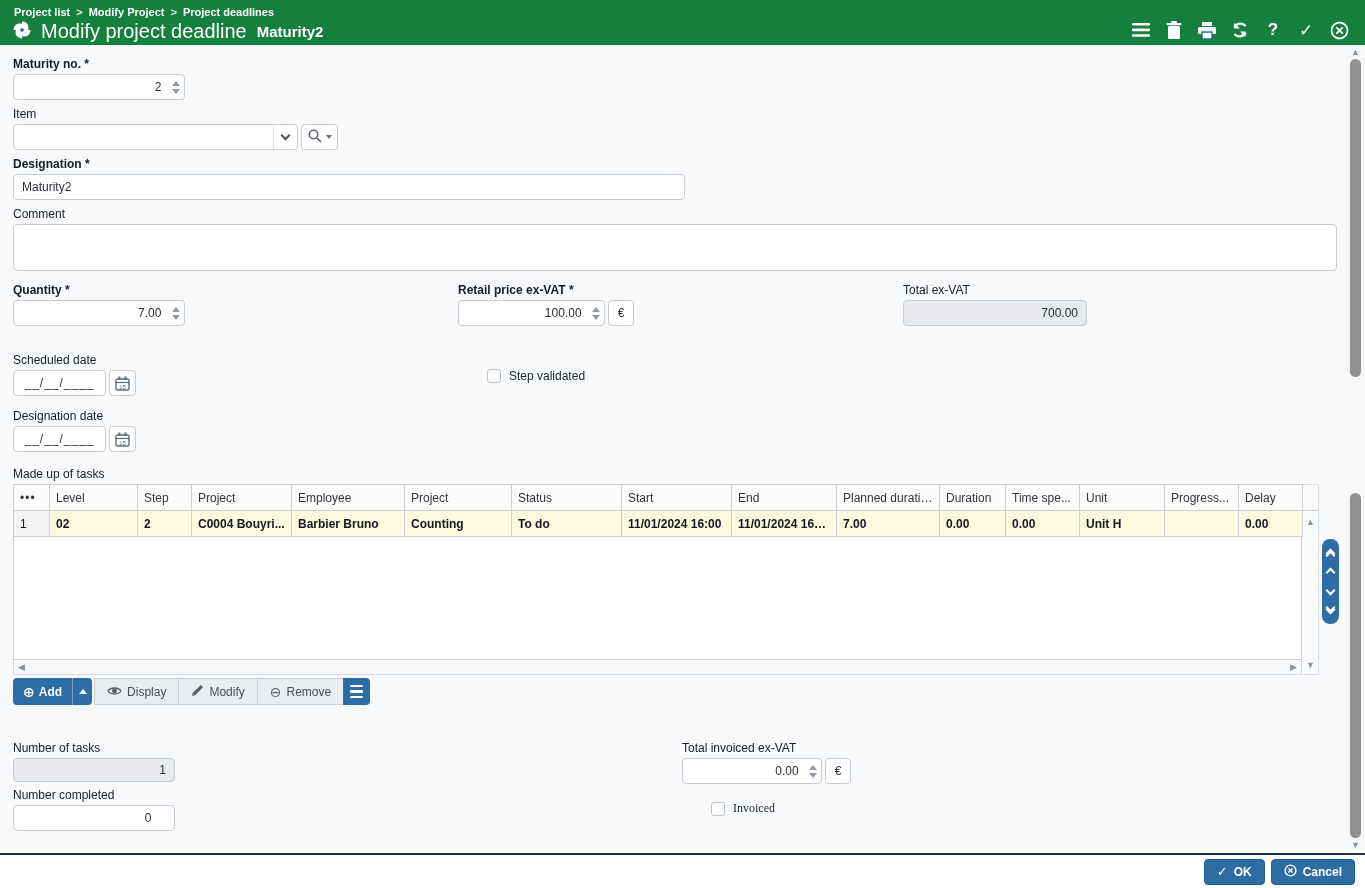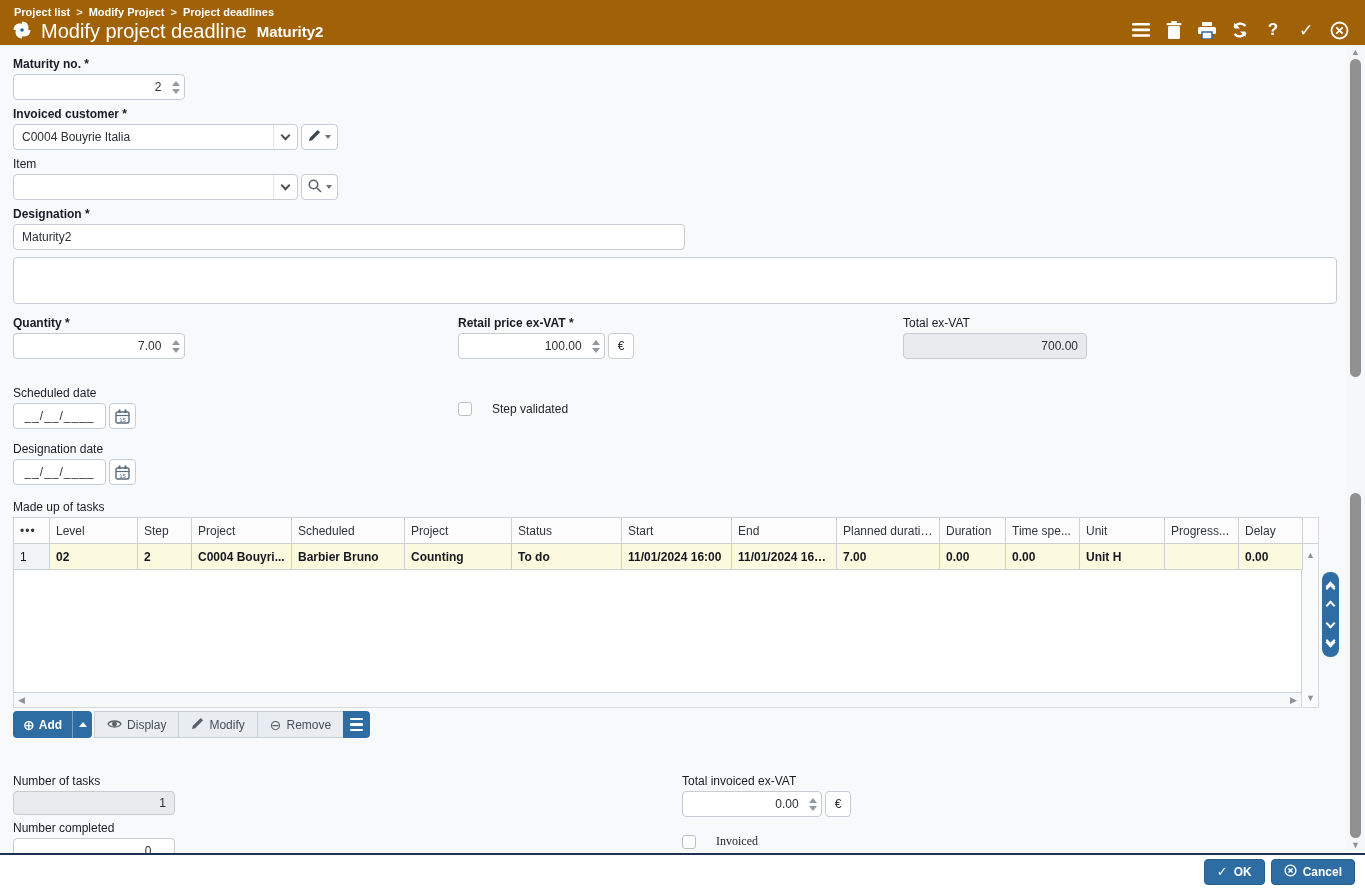--- a/index.html
+++ b/index.html
@@ -1,20 +1,20 @@
 <!DOCTYPE html>
 <html><head>
 <meta charset="utf-8">
 <style>
   * { box-sizing: border-box; margin: 0; padding: 0; }
   html,body { width:1365px; height:888px; overflow:hidden; background:#fff;
     font-family:"Liberation Sans","DejaVu Sans",sans-serif; font-size:12px; color:#23272e; }
 
   
-  .hdr { position:absolute; top:0; left:0; width:1365px; height:45px; background:#a16207; color:#fff; }
+  .hdr { position:absolute; top:0; left:0; width:1365px; height:45px; background:#15803d; color:#fff; }
   .crumbs { padding:6px 0 0 14px; font-size:11px; font-weight:bold; display:flex; gap:6px; align-items:center;}
   .crumbs .sep { opacity:.85; font-weight:bold; }
   .crumbs a { color:#fff; text-decoration:none; cursor:pointer; }
   .titlerow { display:flex; align-items:center; gap:10px; padding-left:13px; margin-top:2px; }
   .titlerow .t { font-size:20px; }
   .titlerow .rec { font-size:15px; font-weight:bold; }
   .hdr-icons { position:absolute; right:16px; top:20px; display:flex; gap:13px; align-items:center; }
   .hicon { width:20px; height:20px; display:flex; align-items:center; justify-content:center; cursor:pointer; color:#fff; }
   .hicon svg { display:block; }
   .qmark { font-size:17px; font-weight:bold; }
@@ -52,21 +52,21 @@
   .threecol { position:relative; height:70px; }
   .abs0 { position:absolute; left:0; top:0; } .abs445 { position:absolute; left:445px; top:0; }
   .abs890 { position:absolute; left:890px; top:0; }
   .eur { height:26px; min-width:26px; border:1px solid #c6ccd2; background:#fff; border-radius:4px;
     margin-left:3px; display:flex; align-items:center; justify-content:center; color:#333; cursor:pointer; padding:0 7px;}
   .daterow { position:relative; height:56px; }
   .datefld { width:93px; }
   .datefld input { text-align:center; letter-spacing:1px; color:#30343a; }
   .calbtn { height:26px; width:27px; border:1px solid #c6ccd2; background:#fff; border-radius:4px;
     margin-left:3px; display:flex; align-items:center; justify-content:center; cursor:pointer; }
-  .chkrow { display:flex; align-items:flex-end; gap:20px; cursor:pointer; }
+  .chkrow { display:flex; align-items:flex-end; gap:8px; cursor:pointer;margin-left:29px; }
   .chk { width:14px; height:14px; border:1px solid #b9c0c7; border-radius:3px; background:#fff; }
 
   
   .gridwrap { position:relative; width:1306px; margin-top:2px; }
   .gridmain { display:flex; }
   table.grid { border-collapse:collapse; table-layout:fixed; width:1289px; background:#fff; }
   table.grid th, table.grid td { border:1px solid #ccd1d6; height:26px; padding:0 6px;
     font-size:12px; text-align:left; white-space:nowrap; overflow:hidden; text-overflow:ellipsis; }
   table.grid th { background:#fcfcfc; font-weight:normal; color:#31363c; }
   th.dots { background:#2E6DA4; color:#fff; text-align:center; font-weight:bold; letter-spacing:1px; cursor:pointer;}
@@ -196,39 +196,20 @@
     <label class="lbl req">Maturity no. *</label>
     <div class="fld" style="width:172px">
       <input class="num" value="2" style="">
       <span class="spin">
           <i class="tri-up"></i>
           <i class="tri-dn"></i>
         </span>
     </div>
   </div>
 
-  <div class="grp">
-    <label class="lbl req">Invoiced customer *</label>
-    <div class="rowflex">
-      <div class="fld" style="width:285px">
-        <input value="C0004 Bouyrie Italia" style="">
-        <span class="chevbox">
-            <i class="chev"></i>
-          </span>
-      </div>
-      <div class="sidebtn">
-        <span>
-          <svg width="13" height="13" viewBox="0 0 14 14">
-              <path d="M1 13 L2 9.5 L10.5 1 L13 3.5 L4.5 12 Z" fill="#3d4750"></path>
-            </svg>
-        </span>
-        <i class="caret-dn"></i>
-      </div>
-    </div>
-  </div>
 
   <div class="grp">
     <label class="lbl">Item</label>
     <div class="rowflex">
       <div class="fld" style="width:285px">
         <input value="" style="">
         <span class="chevbox">
             <i class="chev"></i>
           </span>
       </div>
@@ -245,20 +226,21 @@
   </div>
 
   <div class="grp">
     <label class="lbl req">Designation *</label>
     <div class="fld" style="width:672px">
       <input value="Maturity2" style="">
     </div>
   </div>
 
   <div class="grp" style="margin-bottom:9px">
+    <label class="lbl">Comment</label>
     <textarea class="comment" style=""></textarea>
   </div>
 
   <div class="threecol">
     <div class="abs0">
       <label class="lbl req">Quantity *</label>
       <div class="fld" style="width:172px">
         <input class="num" value="7.00" style="">
         <span class="spin">
             <i class="tri-up"></i>
@@ -353,21 +335,21 @@
             <col style="width:85px">
               <col style="width:74px">
               <col style="width:64px">
           </colgroup>
           <tbody>
               <tr>
             <th class="dots">•••</th>
             <th>Level</th>
             <th>Step</th>
             <th>Project</th>
-            <th>Scheduled</th>
+            <th>Employee</th>
             <th>Project</th>
             <th>Status</th>
             <th>Start</th>
             <th>End</th>
             <th>Planned duratio...</th>
             <th>Duration</th>
             <th>Time spe...</th>
             <th>Unit</th>
             <th>Progress...</th>
             <th>Delay</th>

